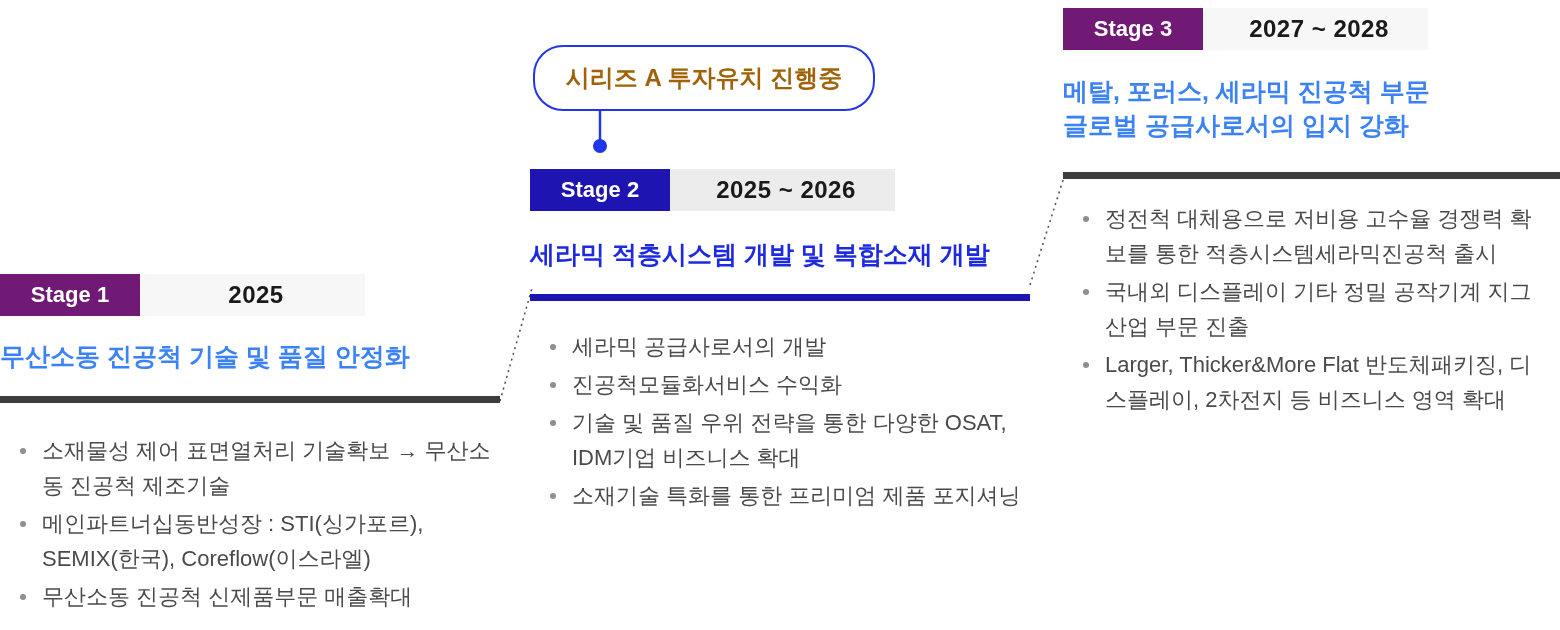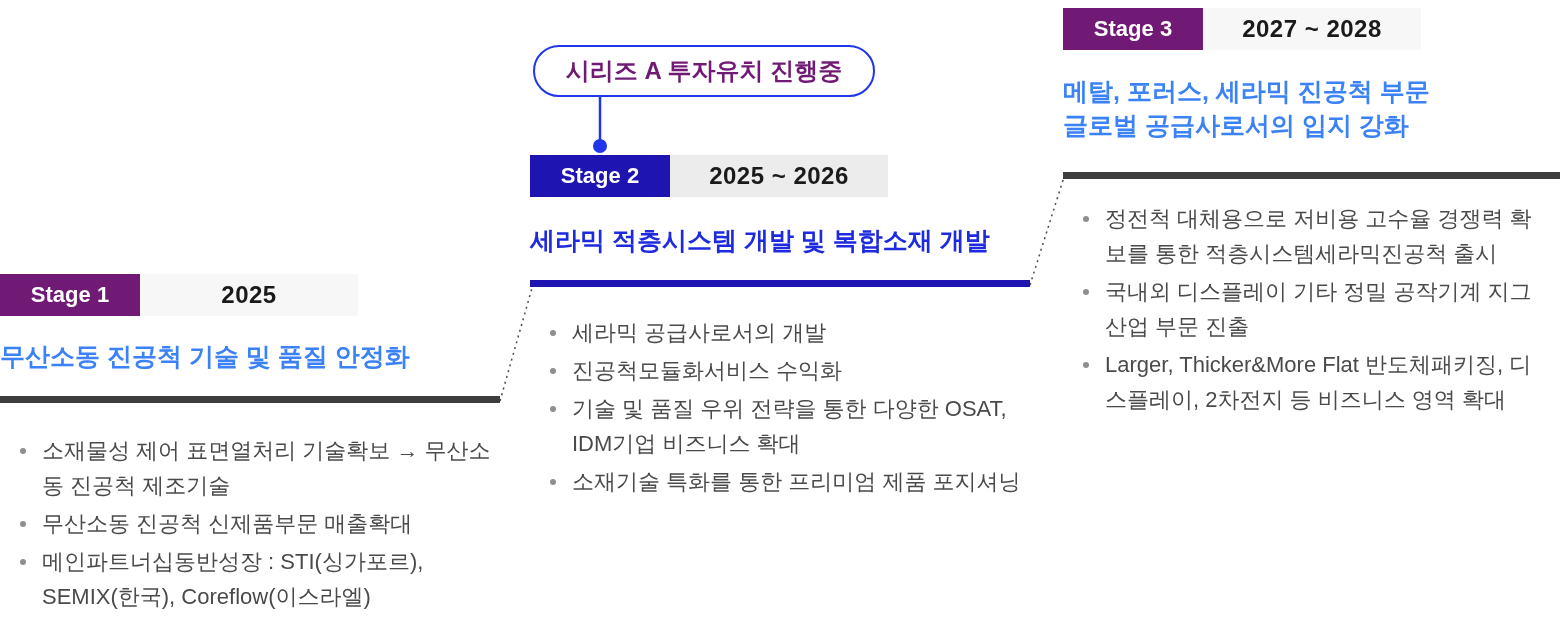--- a/index.html
+++ b/index.html
@@ -36,20 +36,21 @@
     display: flex; align-items: center; justify-content: center;
     color: #ffffff; font-weight: 700; font-size: 22px;
   }
   .badge.dark { background: #701a75; }
   .badge.navy { background: #1e14b2; }
   .period {
     width: 218px; height: 42px;
     display: flex; align-items: center; justify-content: center;
     color: #1a1a1a; font-weight: 700; font-size: 24px;
     letter-spacing: 0.5px;
+    padding-left: 7px;
   }
   .period.near-white { background: #f7f7f7; }
   .period.gray { background: #ececec; }
 
   .title {
     margin: 24px 0 0 0;
     font-size: 25px;
     font-weight: 700;
     color: #3b82f6;
     line-height: 32px;
@@ -85,25 +86,25 @@
     width: 6px; height: 6px;
     border-radius: 50%;
     background: #8f8f8f;
   }
 
   .callout-pill {
     display: inline-flex;
     align-items: center;
     justify-content: center;
     min-width: 342px;
-    height: 52px;
+    height: 66px;
     box-sizing: border-box;
     border: 2.5px solid #2036e8;
     border-radius: 30px;
-    color: #701a75;
+    color: #a16207;
     font-size: 24px;
     font-weight: 700;
     padding: 0 30px;
     margin-left: 3px;
     background: #ffffff;
   }
   .stage2 .badge-row { margin-top: 58px; }
 </style>
 </head>
 <body>
@@ -124,25 +125,25 @@
     </div>
     <h2 class="title">무산소동 진공척 기술 및 품질 안정화</h2>
     <div class="bar dark-bar"></div>
     <ul class="bullets">
       <li>
         <span class="dot"></span>
         <span>소재물성 제어 표면열처리 기술확보 → 무산소동 진공척 제조기술</span>
       </li>
       <li>
         <span class="dot"></span>
+        <span>메인파트너십동반성장 : STI(싱가포르), SEMIX(한국), Coreflow(이스라엘)</span>
+      </li>
+      <li>
+        <span class="dot"></span>
         <span>무산소동 진공척 신제품부문 매출확대</span>
-      </li>
-      <li>
-        <span class="dot"></span>
-        <span>메인파트너십동반성장 : STI(싱가포르), SEMIX(한국), Coreflow(이스라엘)</span>
       </li>
     </ul>
   </section>
 
   <section class="stage stage2">
     <div class="callout-pill">시리즈 A 투자유치 진행중</div>
     <div class="badge-row">
       <div class="badge navy">Stage 2</div>
       <div class="period gray">2025 ~ 2026</div>
     </div>

